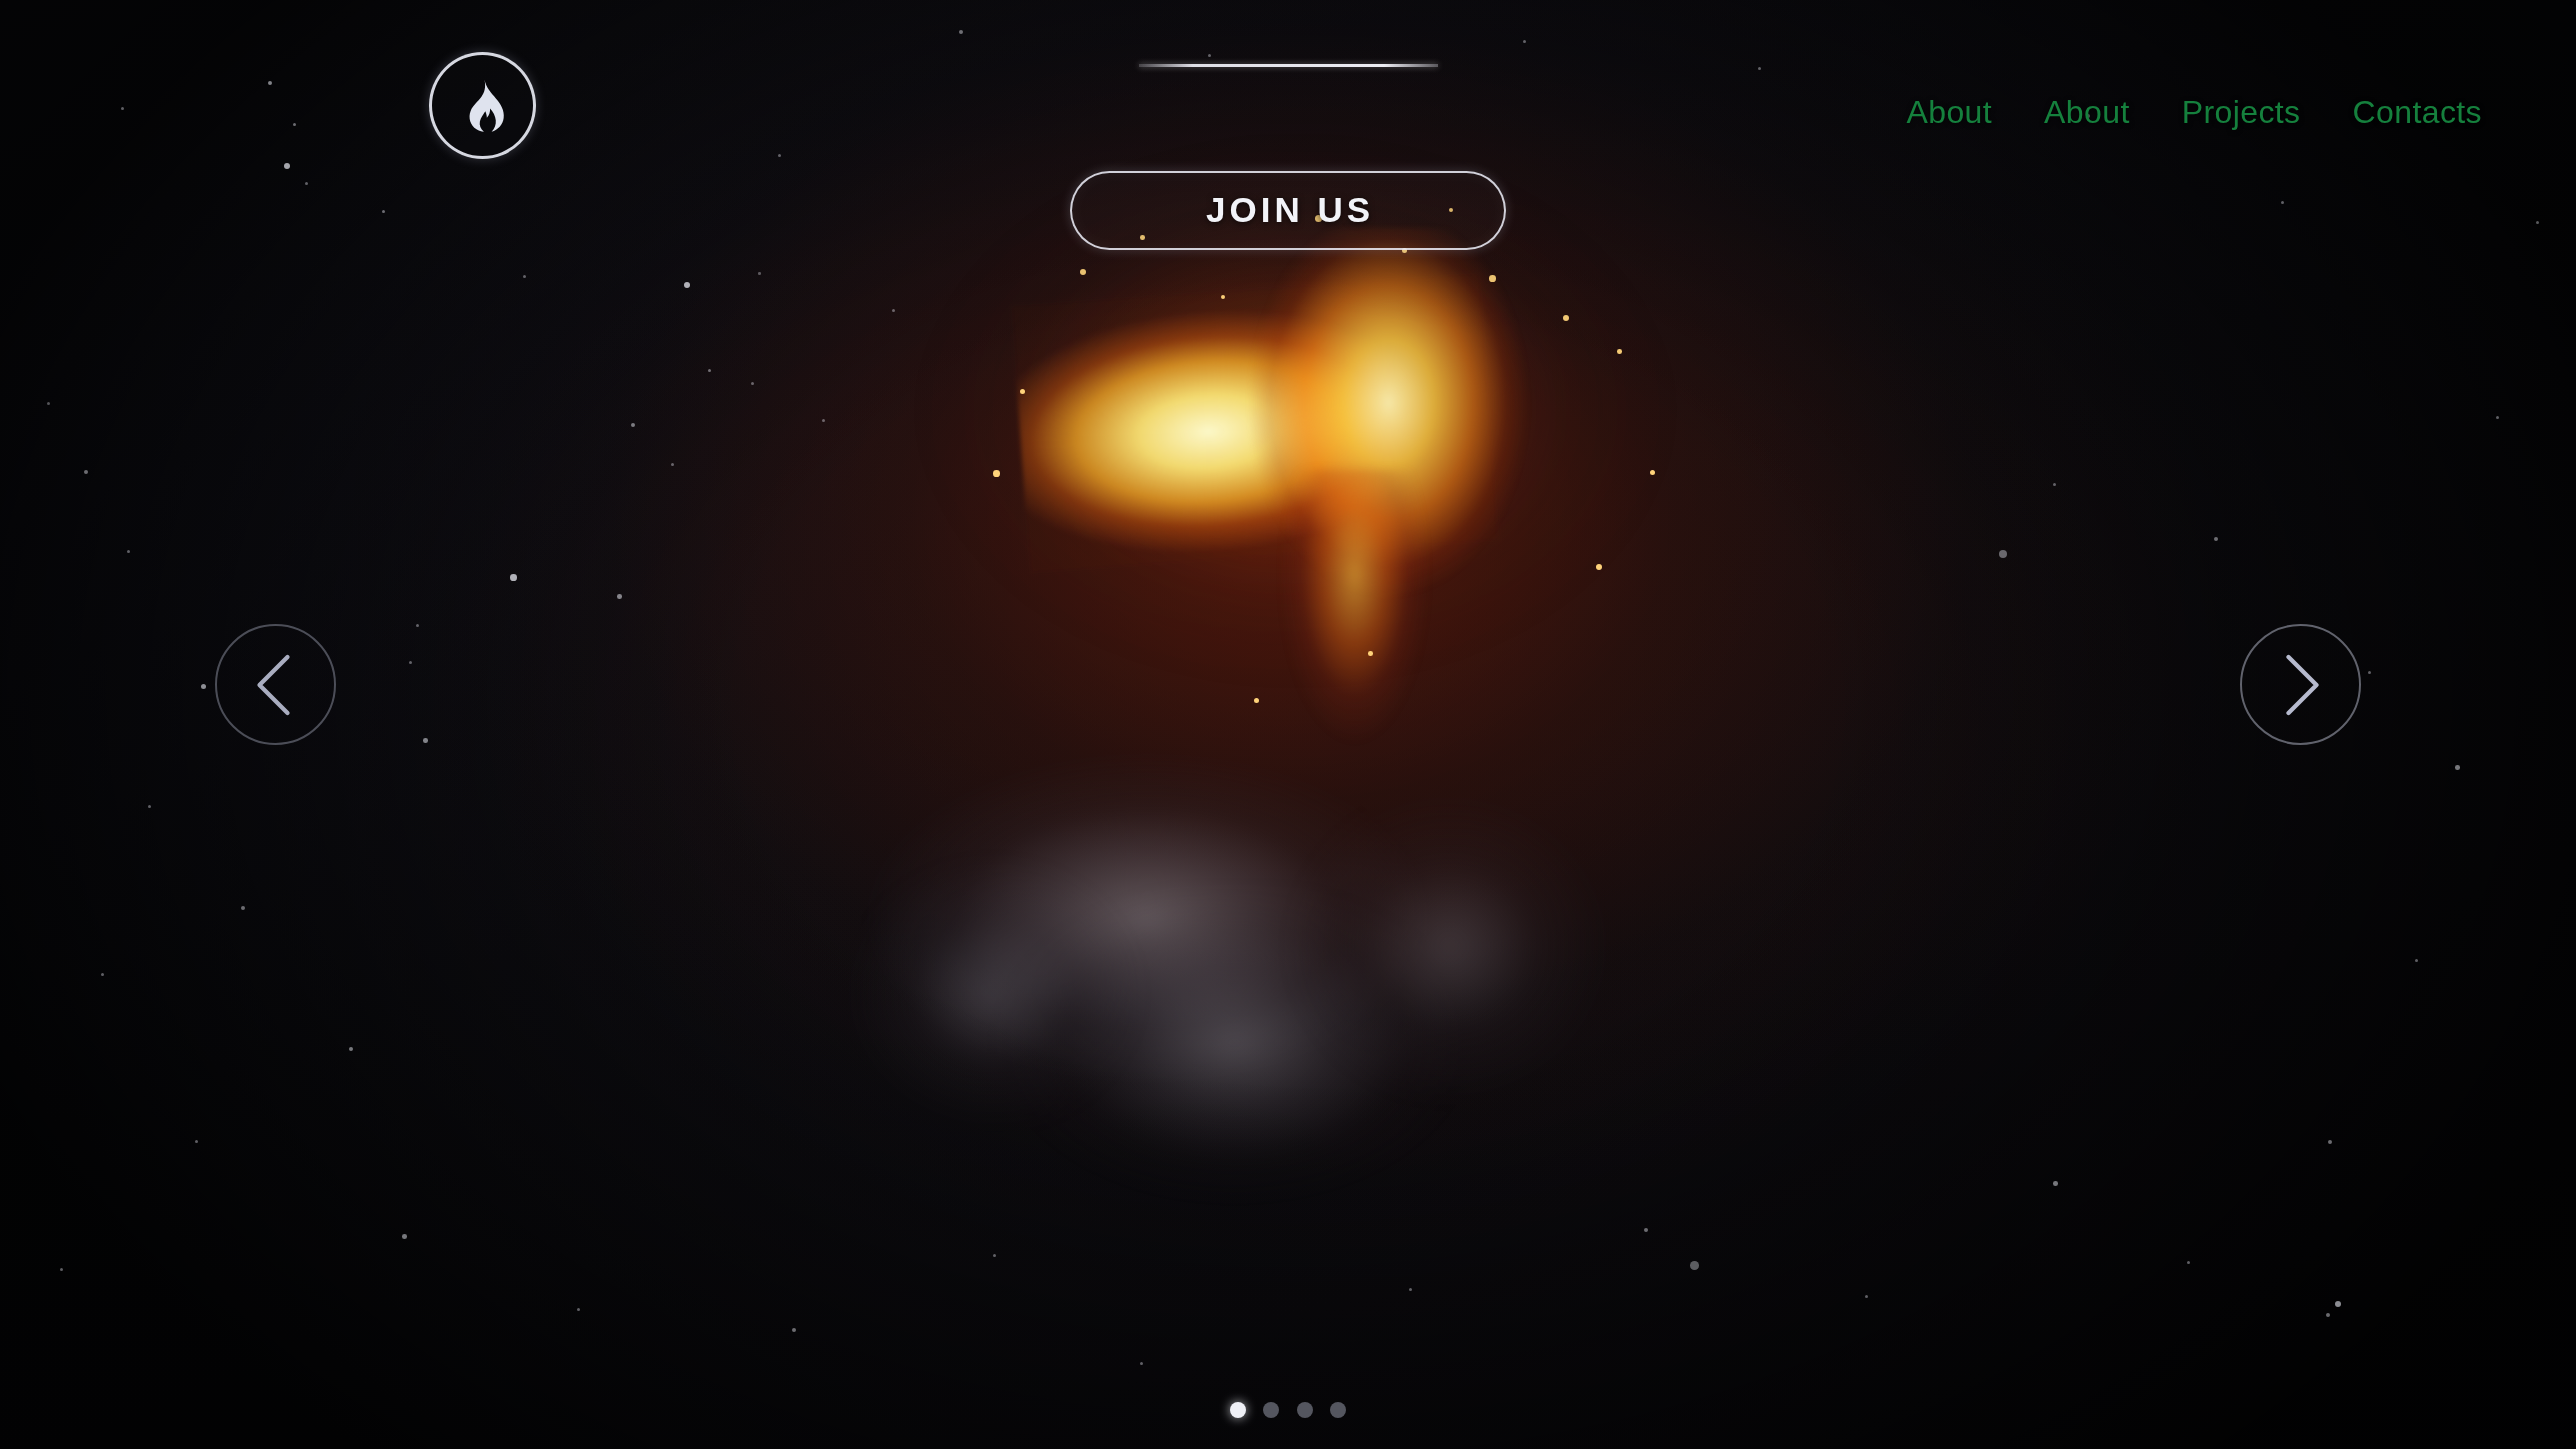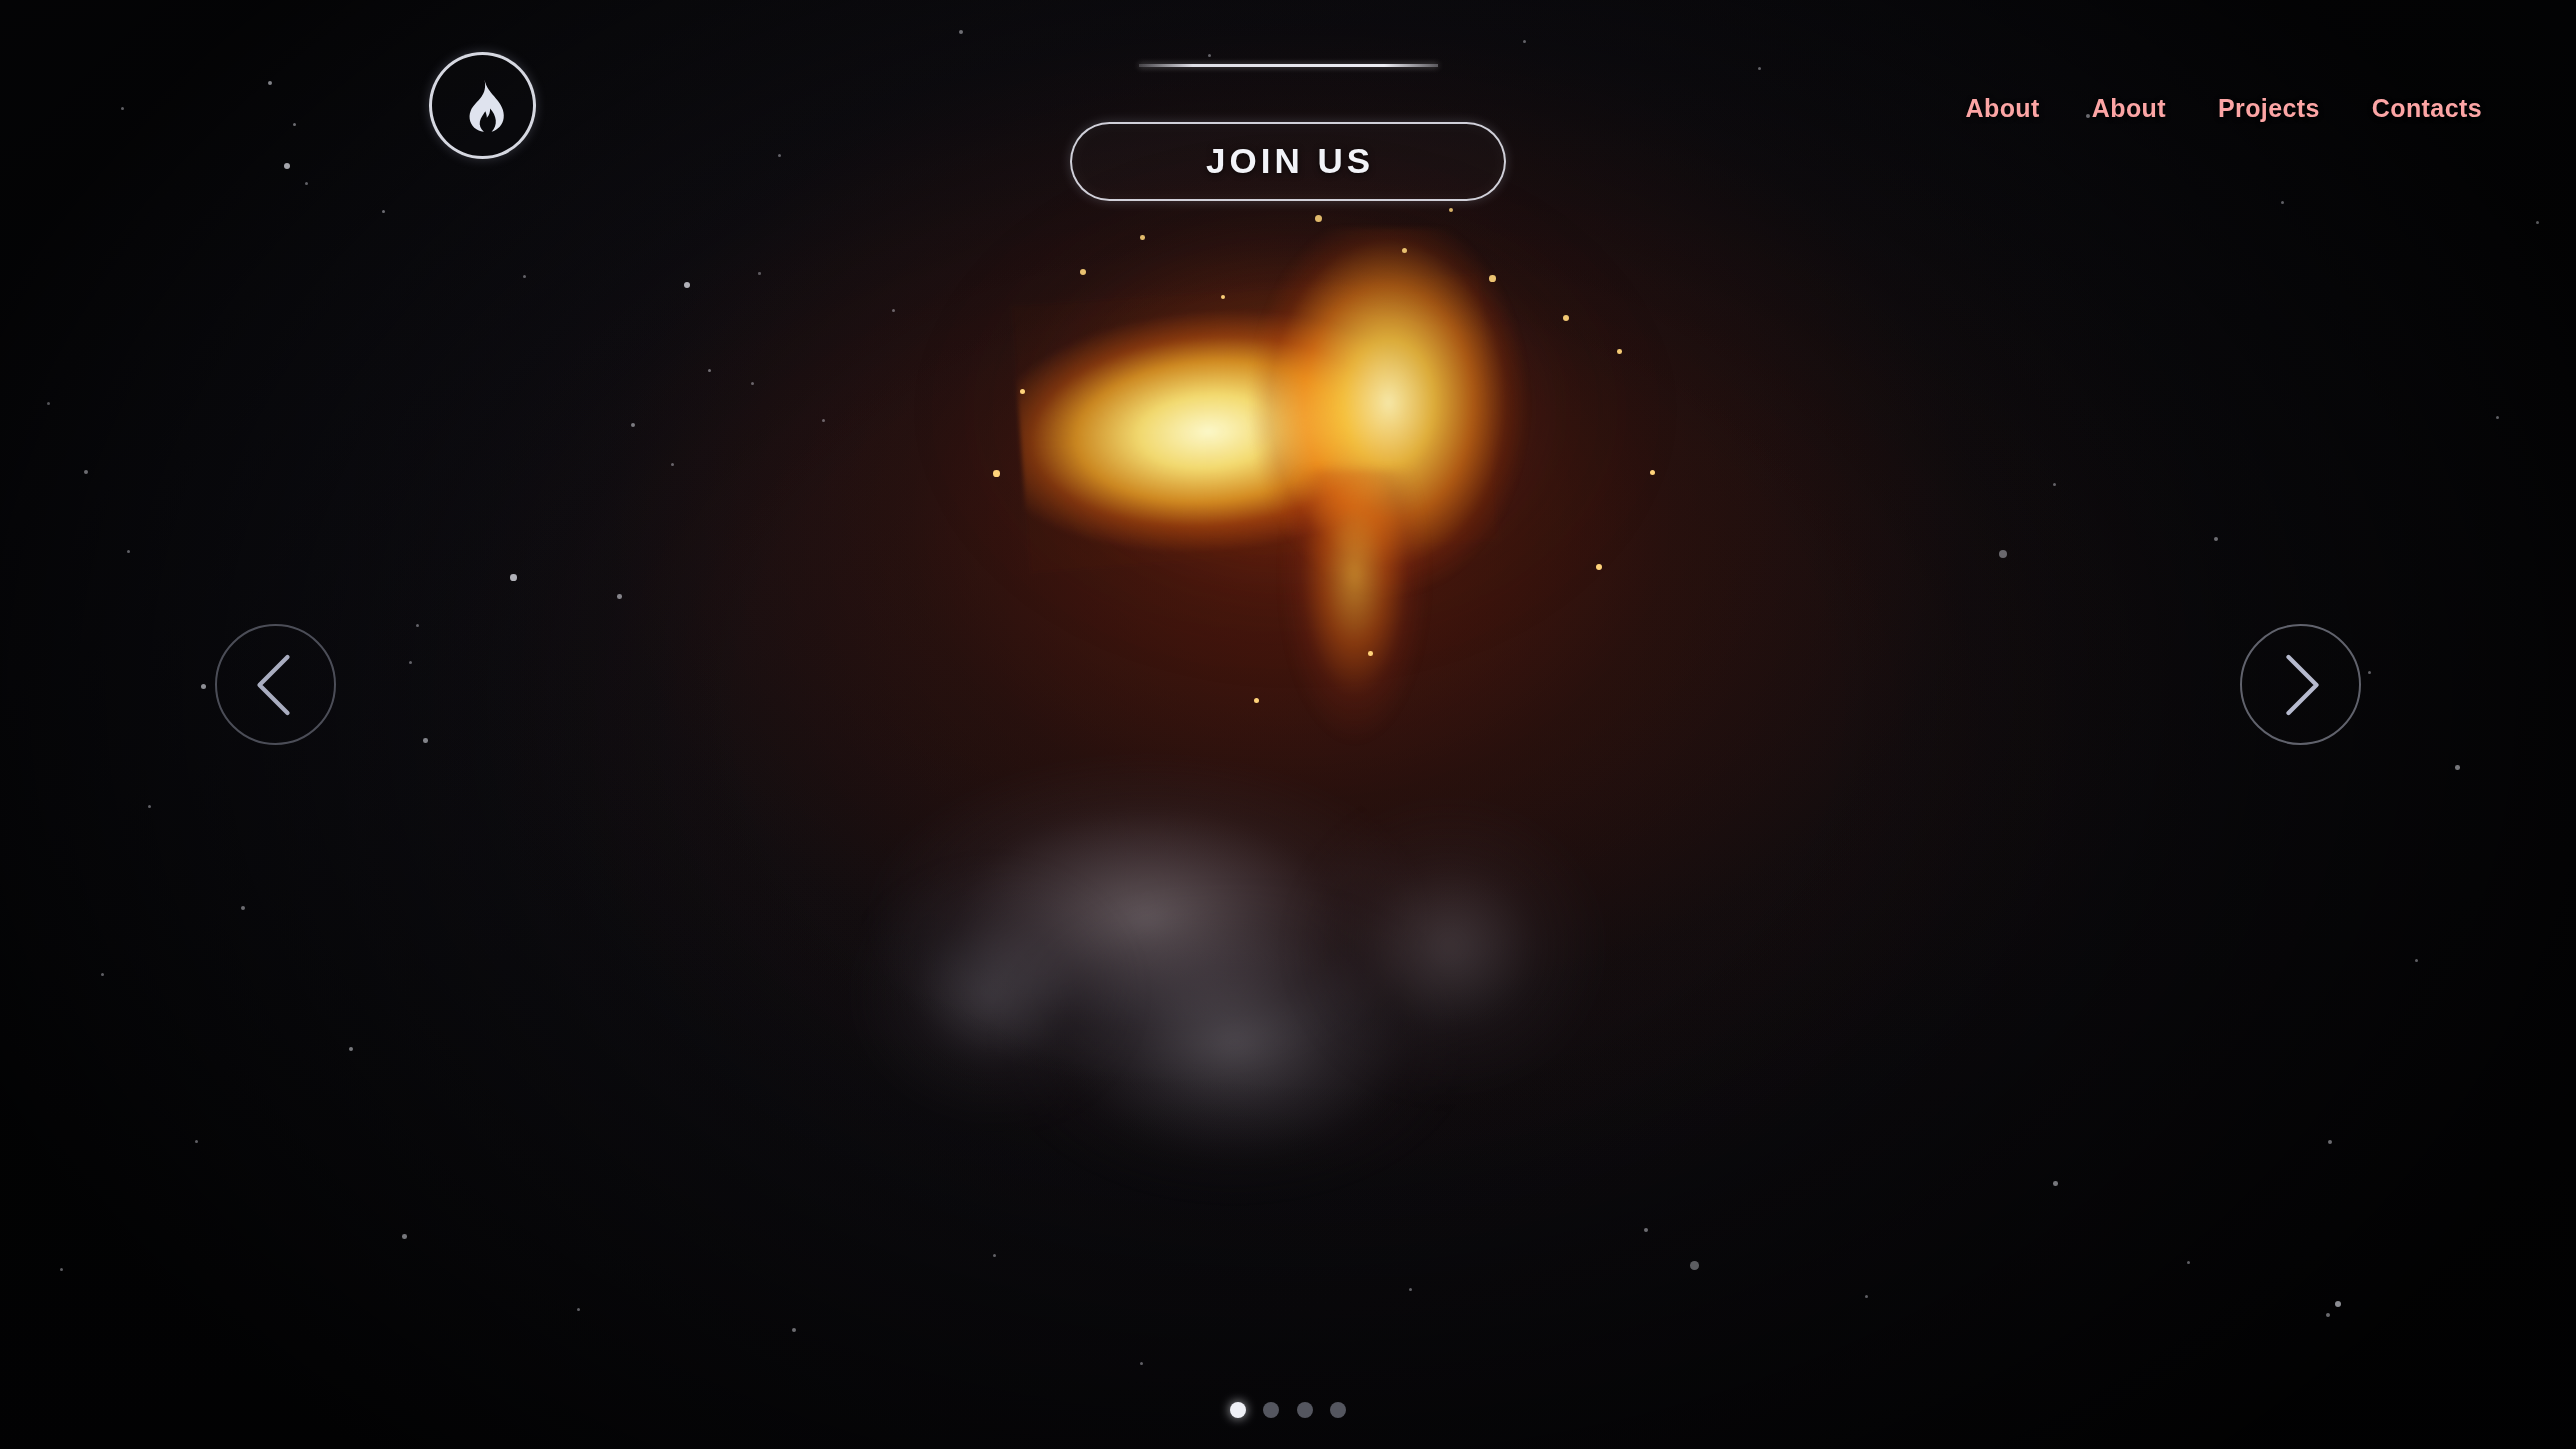--- a/index.html
+++ b/index.html
@@ -102,21 +102,21 @@
     flex:0 0 auto;
     background:rgba(10,10,14,0.25);
   }
   .logo svg{ width:48px; height:54px; display:block; }
 
   .nav{
     display:flex; align-items:center; gap:52px;
     margin-top:42px;
   }
   .nav-item{
-    color:#fca5a5; font-size:25px; font-weight:700; letter-spacing:0.4px;
+    color:#15803d; font-size:32px; font-weight:400; letter-spacing:0.4px;
     text-shadow:0 1.3px 5.4px rgba(0,0,0,0.8);
     cursor:pointer; white-space:nowrap;
   }
 
   
   .hero{
     position:absolute; left:0; top:0; width:2576px; height:1449px;
     display:flex; flex-direction:column; align-items:center;
     z-index:30; pointer-events:none;
   }
@@ -136,21 +136,21 @@
   }
   .hero-tagline{
     margin-top:46px;
     font-family:"Liberation Serif", serif;
     font-size:38px; font-weight:700; color:#e9e9ef;
     letter-spacing:7.4px; text-indent:7.4px;
     text-shadow:0 1.3px 9.4px rgba(0,0,0,0.75);
     white-space:nowrap;
   }
   .join-btn{
-    margin-top:55px;
+    margin-top:104px;
     width:436px; height:79px; border-radius:40px;
     border:2.7px solid rgba(235,236,246,0.88);
     display:flex; align-items:center; justify-content:center;
     color:#f2f3f8; font-size:35px; font-weight:700; letter-spacing:4px; text-indent:4px;
     text-shadow:0 1.3px 6.7px rgba(0,0,0,0.7);
     box-shadow:0 0 12px rgba(215,220,240,0.20), inset 0 0 17.4px rgba(255,255,255,0.045);
     pointer-events:auto; cursor:pointer;
     background:rgba(255,255,255,0.02);
   }
 

